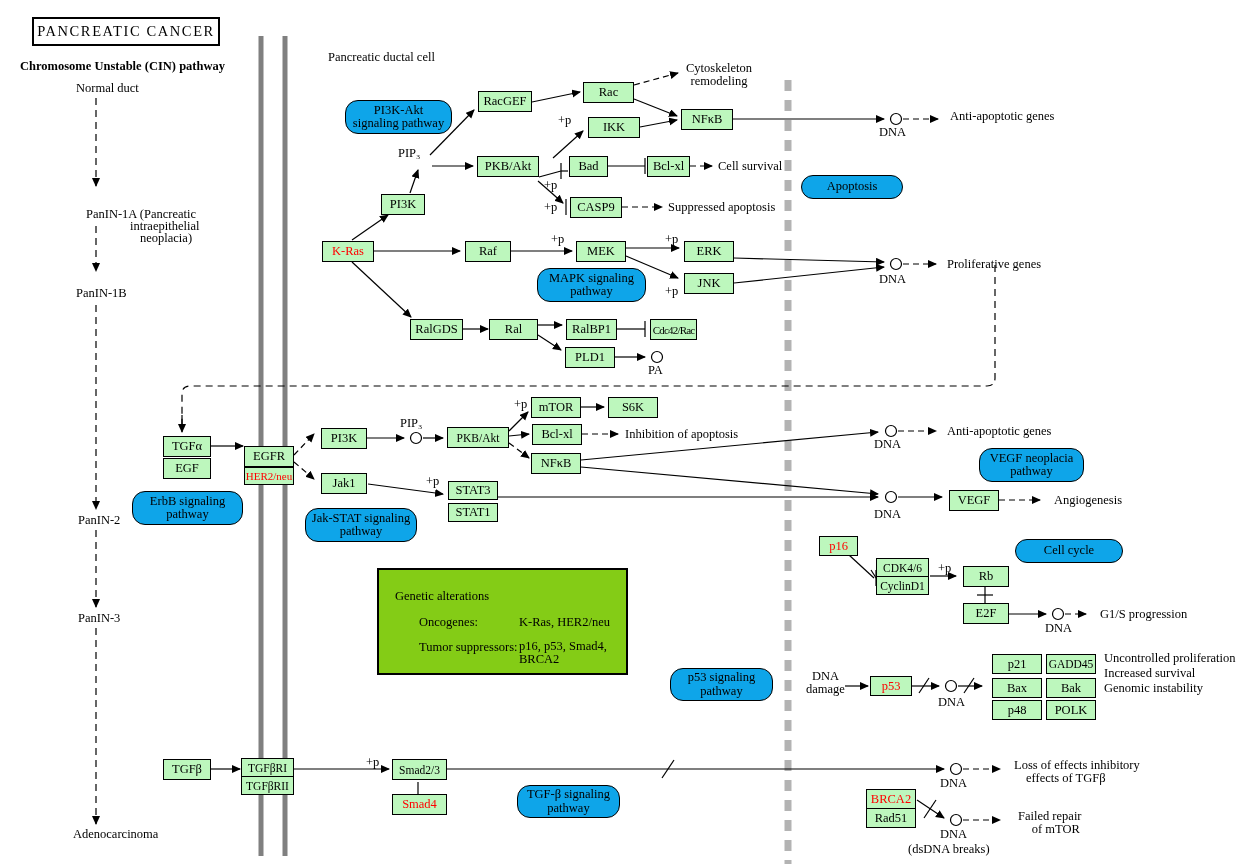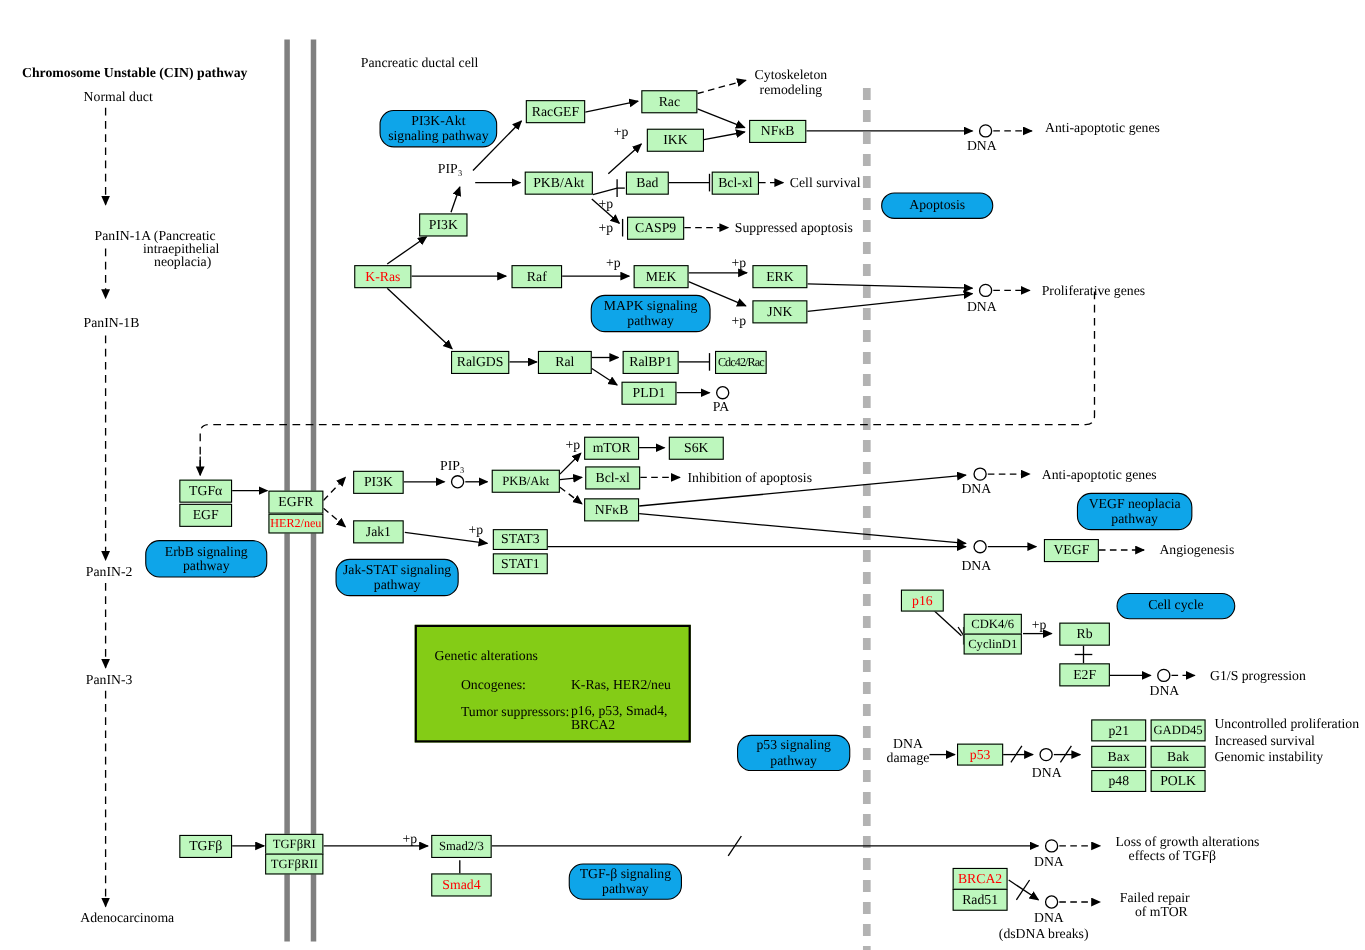--- a/index.html
+++ b/index.html
@@ -199,20 +199,21 @@
       <circle cx="956" cy="769" r="5.5" fill="#fff" stroke="#000"></circle>
       <line x1="963" y1="769" x2="1000" y2="769" marker-end="url(#ah)" stroke-dasharray="6,4"></line>
 
       <line x1="917" y1="800" x2="944" y2="818" marker-end="url(#ah)"></line>
       <line x1="924" y1="818" x2="936" y2="800"></line>
       <circle cx="956" cy="820" r="5.5" fill="#fff" stroke="#000"></circle>
       <line x1="963" y1="820" x2="1000" y2="820" marker-end="url(#ah)" stroke-dasharray="6,4"></line>
     </g>
   </svg>
 
+  <div class="title-box">PANCREATIC CANCER</div>
   <div class="lbl b" style="left:20px;top:60px;">Chromosome Unstable (CIN) pathway</div>
   <div class="lbl" style="left:328px;top:51px;">Pancreatic ductal cell</div>
 
   <div class="lbl" style="left:76px;top:82px;">Normal duct</div>
   <div class="lbl" style="left:86px;top:208px;">PanIN-1A (Pancreatic</div>
   <div class="lbl" style="left:130px;top:220px;">intraepithelial</div>
   <div class="lbl" style="left:140px;top:232px;">neoplacia)</div>
   <div class="lbl" style="left:76px;top:287px;">PanIN-1B</div>
   <div class="lbl" style="left:78px;top:514px;">PanIN-2</div>
   <div class="lbl" style="left:78px;top:612px;">PanIN-3</div>
@@ -351,21 +352,21 @@
   <div class="gene" style="left:241px;top:776px;width:53px;height:19px;font-size:11.5px;">TGFβRII</div>
   <div class="gene" style="left:392px;top:759px;width:55px;height:21px;font-size:11.5px;">Smad2/3</div>
   <div class="gene red" style="left:392px;top:794px;width:55px;height:21px;">Smad4</div>
   <div class="round" style="left:517px;top:785px;width:103px;height:33px;">
     <span><span>TGF-β signaling</span><br>
     <span>pathway</span></span>
   </div>
   <div class="pp" style="left:366px;top:755px;">+p</div>
   <div class="lbl" style="left:940px;top:777px;">DNA</div>
   <div class="lbl" style="left:1014px;top:759px;">
-    <span>Loss of growth alterations</span><br>
+    <span>Loss of effects inhibitory</span><br>
     <span style="margin-left:12px;display:inline-block;">effects of TGFβ</span>
   </div>
   <div class="gene red" style="left:866px;top:789px;width:50px;height:20px;">BRCA2</div>
   <div class="gene" style="left:866px;top:808px;width:50px;height:20px;">Rad51</div>
   <div class="lbl" style="left:940px;top:828px;">DNA</div>
   <div class="lbl" style="left:908px;top:843px;">(dsDNA breaks)</div>
   <div class="lbl c" style="left:1018px;top:810px;">
     <span>Failed repair</span><br>
     <span style="margin-left:12px;display:inline-block;">of mTOR</span>
   </div>

